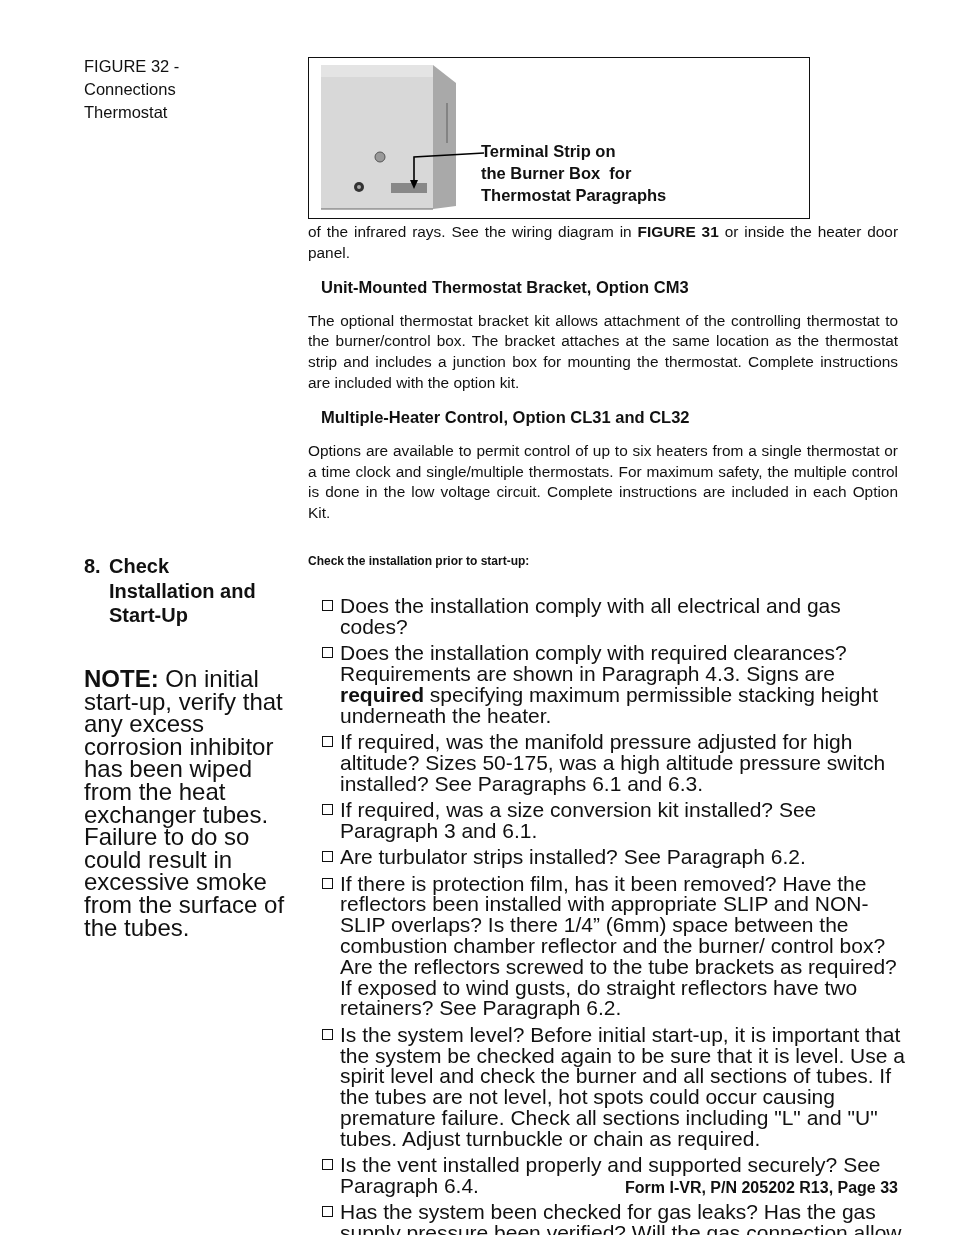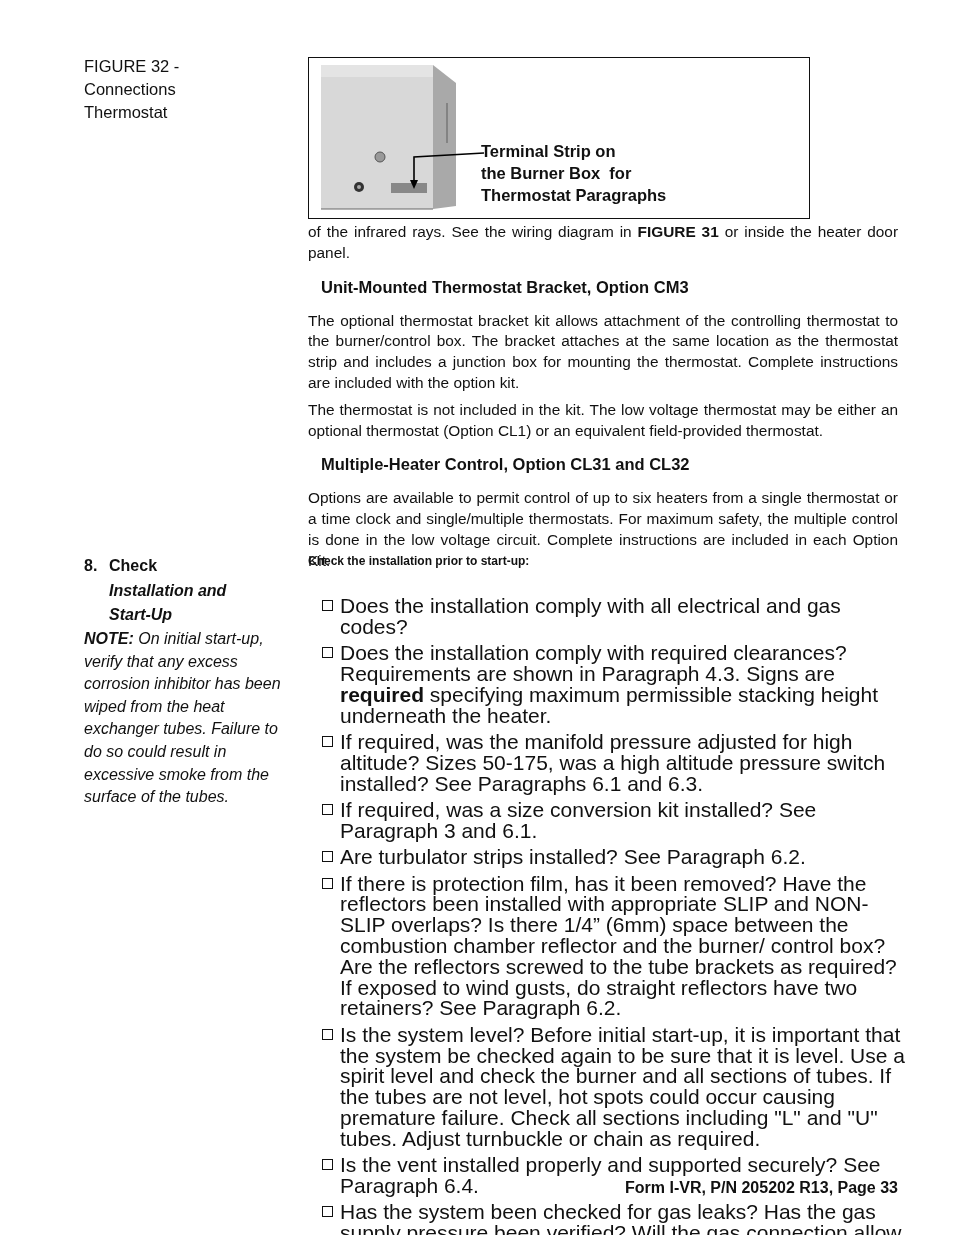--- a/index.html
+++ b/index.html
@@ -1,23 +1,23 @@
 <!DOCTYPE html>
 <html><head>
 <meta charset="utf-8">
 <style>
   html, body { margin: 0; padding: 0; background: #fff; }
   body { width: 954px; height: 1235px; position: relative; overflow: hidden;
          font-family: "Liberation Sans", sans-serif; color: #111; }
   .left-col { position: absolute; left: 84px; width: 205px; }
   .fig-caption { top: 55px; font-weight: normal; font-size: 16.5px; line-height: 23px; }
-  .section-head { top: 554px; font-weight: bold; font-size: 16px; line-height: 24.5px; }
+  .section-head { top: 554px; font-weight: bold; font-size: 20px; line-height: 24.5px; }
   .section-head .num { display: inline-block; width: 25px; }
-  .section-head .indent { padding-left: 25px; font-style: italic; }
-  .note { top: 628px; font-size: 16px; line-height: 22.6px; font-style: italic; }
+  .section-head .indent { padding-left: 25px; }
+  .note { top: 668px; font-size: 24px; line-height: 22.6px; }
   .note b { font-weight: bold; }
   .figure-box { position: absolute; left: 308px; top: 57px; width: 500px; height: 160px;
                 border: 1.5px solid #111; }
   .photo { position: absolute; left: 12px; top: 5px; width: 135px; height: 148px; }
   .callout { position: absolute; left: 172px; top: 82px; font-weight: bold; font-size: 16.5px; line-height: 22px; }
   .main { position: absolute; left: 308px; top: 222px; width: 590px; font-size: 15.4px; line-height: 20.8px; }
   .main p { margin: 0 0 6px 0; text-align: justify; }
   .main h3 { margin: 13px; font-size: 16.5px; font-weight: bold; line-height: 21px; }
   .checklist-head { position: absolute; left: 308px; top: 554px; font-size: 12px; font-weight: bold; }
   .checklist { position: absolute; left: 308px; top: 583px; width: 590px; font-size: 21px; line-height: 20.8px; margin: 13px; padding: 0; list-style: none; }
@@ -55,21 +55,20 @@
     <div>Terminal Strip on</div>
     <div style="white-space:pre">the Burner Box  for</div>
     <div>Thermostat Paragraphs</div>
   </div>
 </div>
 
 <div class="main">
   <p><span>of the infrared rays. See the wiring diagram in </span><b>FIGURE 31</b><span> or inside the heater door panel.</span></p>
   <h3>Unit-Mounted Thermostat Bracket, Option CM3</h3>
   <p>The optional thermostat bracket kit allows attachment of the controlling thermostat to the burner/control box. The bracket attaches at the same location as the thermostat strip and includes a junction box for mounting the thermostat. Complete instructions are included with the option kit.</p>
-  <p>The thermostat is not included in the kit. The low voltage thermostat may be either an optional thermostat (Option CL1) or an equivalent field-provided thermostat.</p>
   <h3>Multiple-Heater Control, Option CL31 and CL32</h3>
   <p>Options are available to permit control of up to six heaters from a single thermostat or a time clock and single/multiple thermostats. For maximum safety, the multiple control is done in the low voltage circuit. Complete instructions are included in each Option Kit.</p>
 </div>
 
 <div class="left-col section-head">
   <div><span class="num">8.</span><span>Check</span></div>
   <div class="indent">Installation and</div>
   <div class="indent">Start-Up</div>
 </div>
 

